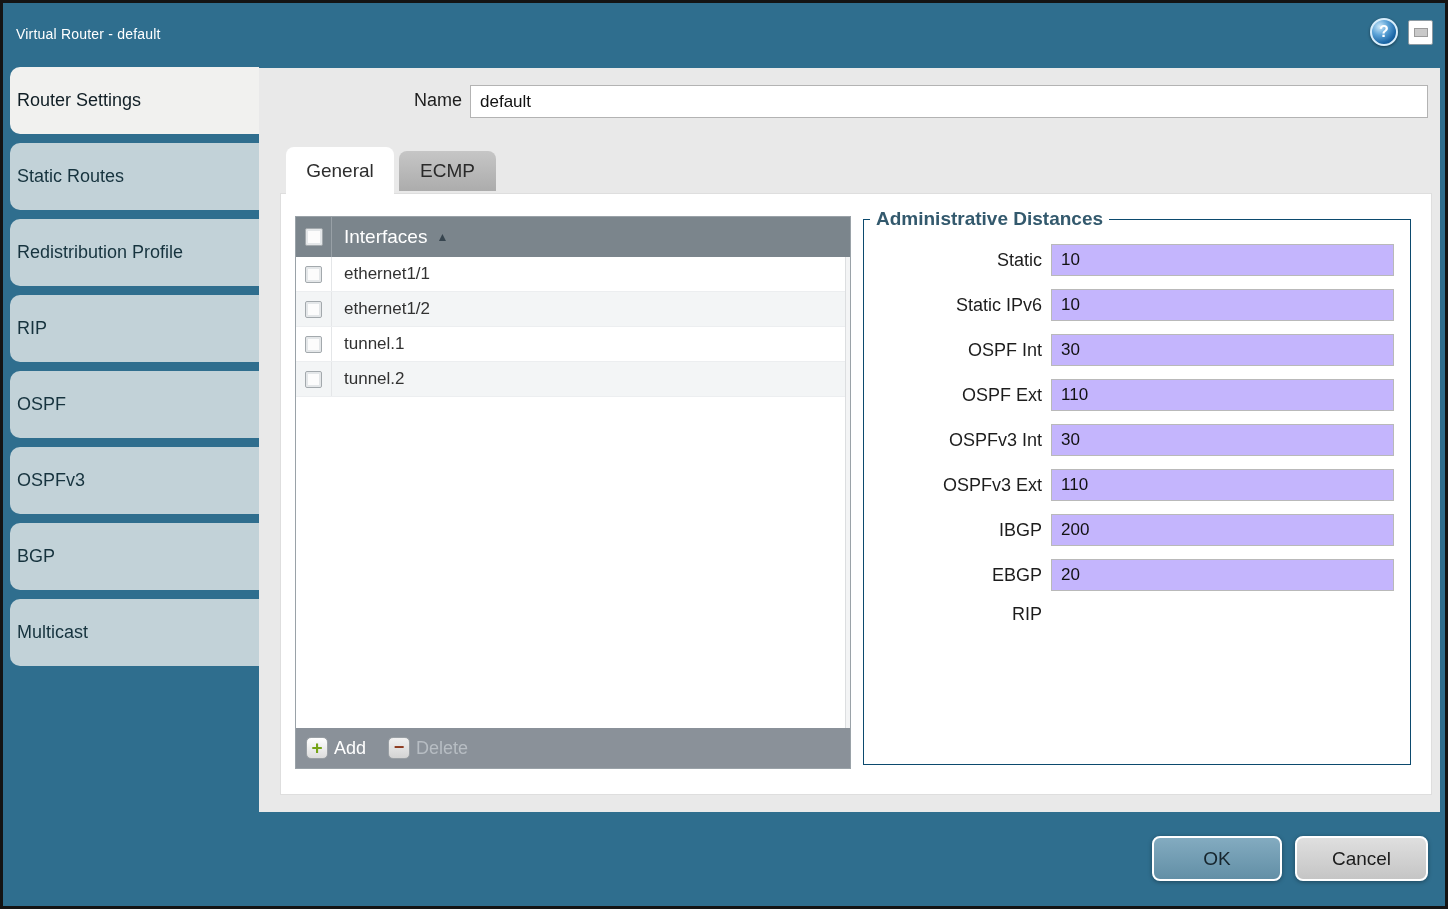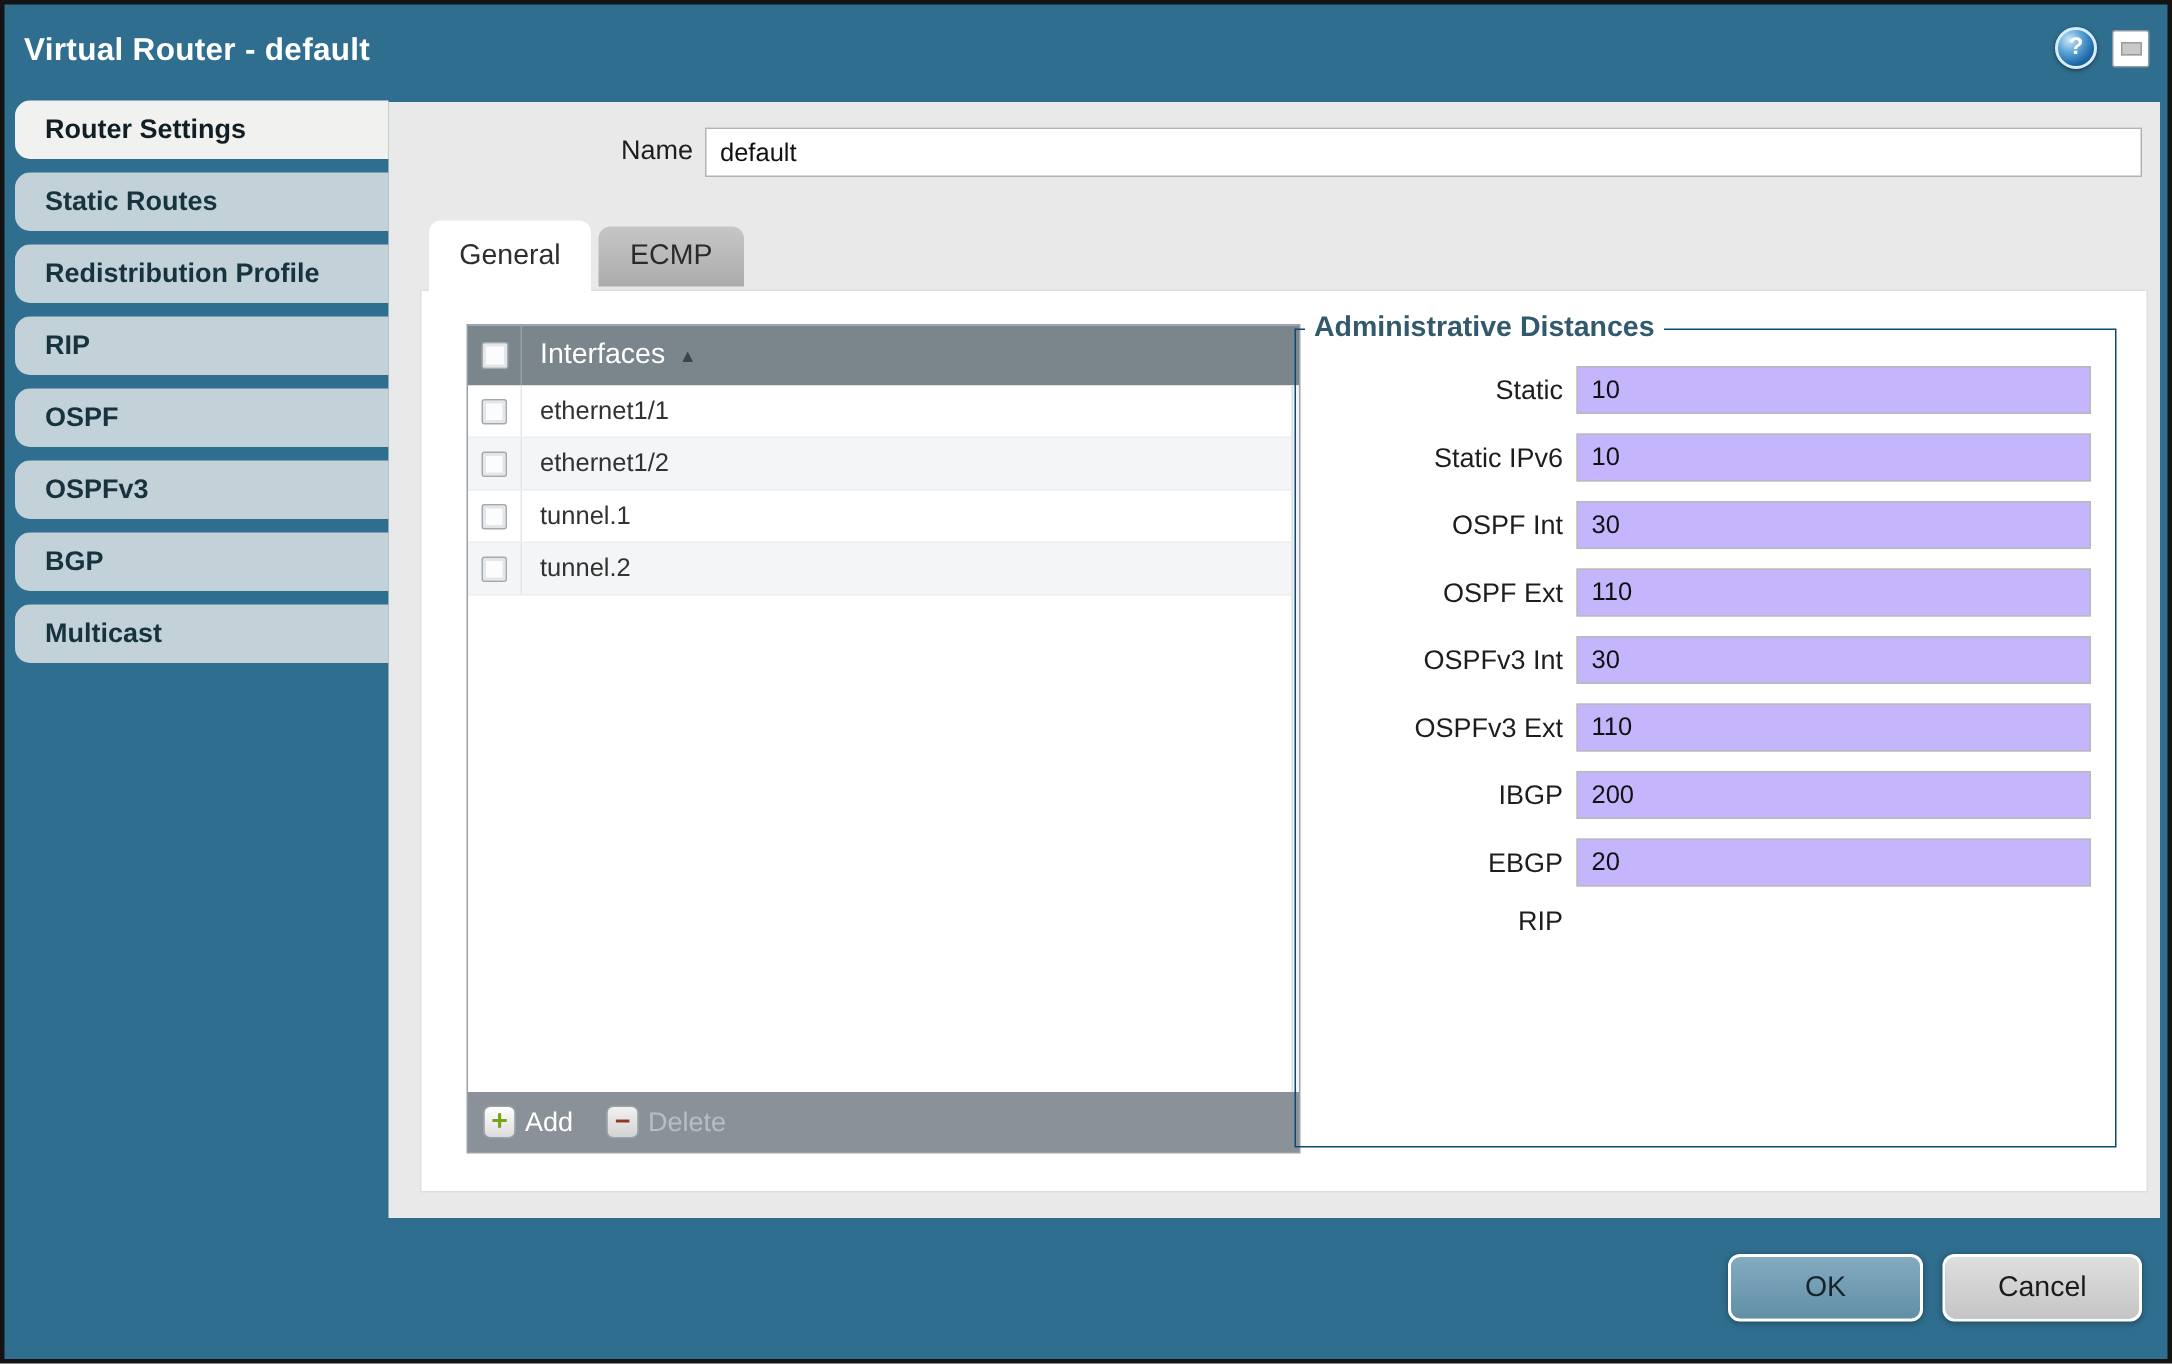--- a/index.html
+++ b/index.html
@@ -13,21 +13,21 @@
   .dialog {
     position: absolute; inset: 3px;
     background: #2f6e8e;
   }
 
   
   .titlebar {
     position: absolute; top:0; left:0; right:0; height:62px;
     display:flex; align-items:center; padding-left:13px;
   }
-  .titlebar .title { color:#fff; font-size:21px; font-weight:700; letter-spacing:.2px; }
+  .titlebar .title { color:#fff; font-size:14px; font-weight:400; letter-spacing:.2px; }
   .help-icon {
     position:absolute; right:47px; top:15px; width:28px; height:28px;
     border-radius:50%;
     background: radial-gradient(circle at 32% 28%, #cde9fa 0%, #5ea4d8 35%, #1b66a6 70%, #0d4a82 100%);
     border:2px solid #d8edfb;
     box-shadow: 0 1px 3px rgba(0,0,0,.45);
     display:flex; align-items:center; justify-content:center;
     color:#fff; font-size:16px; font-weight:bold; cursor:pointer;
   }
   .maxi-icon {
@@ -36,25 +36,24 @@
     display:flex; align-items:center; justify-content:center; cursor:pointer;
   }
   .maxi-icon .inner { width:14px; height:9px; background:#c9c9c9; border:1px solid #9b9b9b; }
 
   
   .sidebar {
     position:absolute; left:7px; top:64px; width:249px;
     display:flex; flex-direction:column; gap:9px;
   }
   .side-tab {
-    height:39px; background:#c2d2d8;
+    height:67px; background:#c2d2d8;
     border-radius:10px 0 0 10px;
-    display:flex; align-items:center; padding-left:20px;
+    display:flex; align-items:center; padding-left:7px;
     cursor:pointer;
-    font-weight:bold;
   }
   .side-tab .side-tab-label { font-size:18px; color:#16333e; }
   .side-tab.active { background:#f1f1ef; }
   .side-tab.active .side-tab-label { color:#101e25; }
 
   
   .content {
     position:absolute; left:256px; top:65px; right:5px; bottom:94px;
     background:#e9e9e9;
   }
@@ -83,21 +82,21 @@
     font-size:19px; color:#2a2a2a; cursor:pointer;
   }
   .tab-content {
     position:absolute; left:22px; top:126px; width:1150px; height:600px;
     background:#fff; box-shadow:0 0 0 1px #dedede;
   }
 
   
   .if-table {
     position:absolute; left:14px; top:22px; width:556px; height:553px;
-    display:flex; flex-direction:column; border:1px solid #9aa2a8;margin-left:16px;
+    display:flex; flex-direction:column; border:1px solid #9aa2a8;
   }
   .thead {
     height:40px; flex:0 0 40px; background:#7b858c;
     display:flex; align-items:center;
   }
   .cb-cell {
     width:36px; align-self:stretch; display:flex; align-items:center;
     justify-content:center; flex:0 0 36px;
   }
   .thead .cb-cell { border-right:1px solid #98a0a6; }

